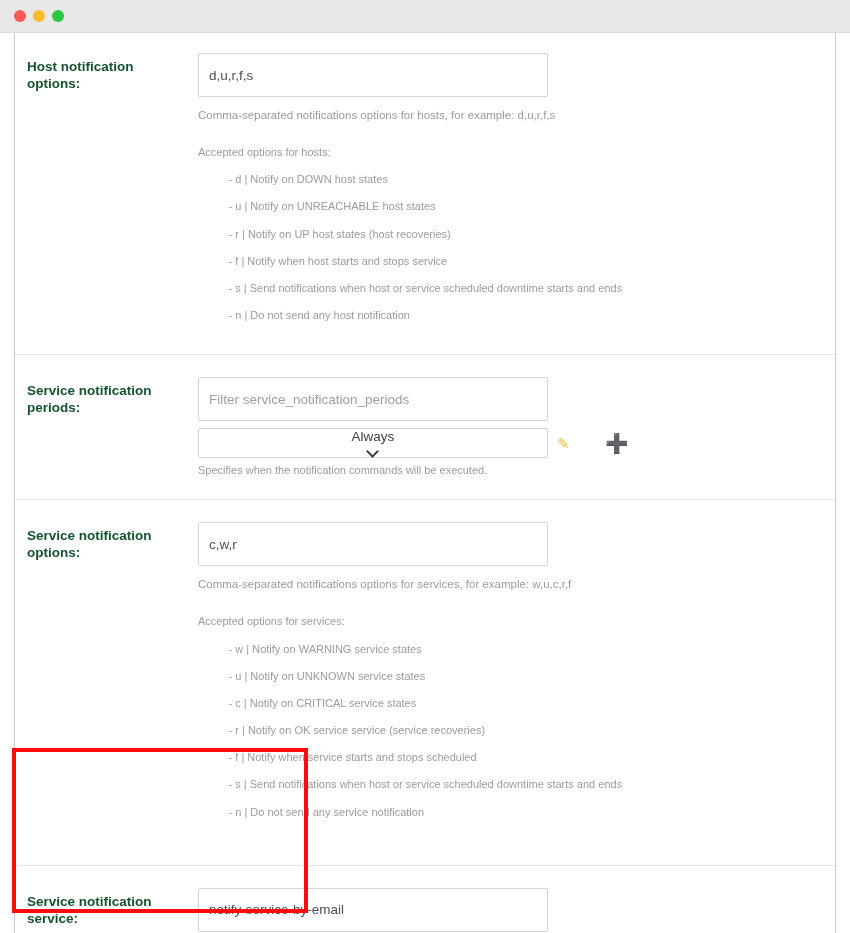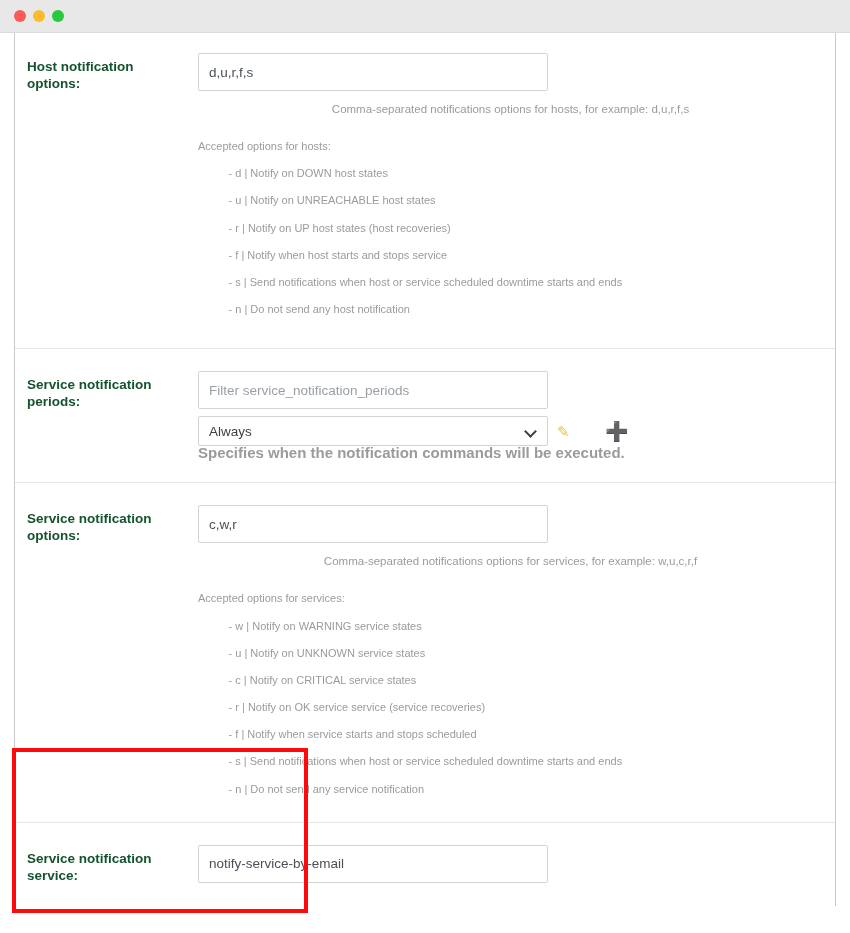--- a/index.html
+++ b/index.html
@@ -85,52 +85,51 @@
 
   .row-field {
     flex: 1 1 auto;
     box-sizing: border-box;
     padding-right: 12px;
   }
 
   .text-input {
     display: block;
     width: 350px;
-    height: 38px;
+    height: 44px;
     box-sizing: border-box;
     border: 1px solid #d3d3d3;
     border-radius: 2px;
     padding: 0 10px;
     font-family: "Liberation Sans", sans-serif;
     font-size: 13.5px;
     color: #4a5058;
     background: #ffffff;
     outline: none;
   }
   .text-input::placeholder { color: #9aa0a6; }
 
   .help-text {
     font-size: 11.5px;
     color: #9b9b9b;
     line-height: 14px;
     margin-top: 11px;
-    text-align: center;
   }
   .help-small {
     font-size: 11px;
     color: #9b9b9b;
     line-height: 13.6px;
     margin-top: 24px;
     white-space: pre;
   }
   .help-inline {
-    font-size: 15px;
+    font-size: 11px;
     color: #9b9b9b;
     line-height: 14px;
-    font-weight: bold;
+    margin-top: 5px;
   }
 
   
   .select-line {
     display: flex;
     align-items: center;
     margin-top: 7px;
   }
   .styled-select {
     width: 350px;
@@ -141,20 +140,21 @@
     padding: 0 10px;
     background: #ffffff;
     font-family: "Liberation Sans", sans-serif;
     font-size: 13.5px;
     color: #3c4category;
     color: #3c4147;
     display: flex;
     align-items: center;
     justify-content: space-between;
     position: relative;
+    flex-direction: column;
   }
   .chev {
     width: 11px; height: 11px;
     position: relative;
   }
   .chev::before {
     content: "";
     position: absolute;
     left: 0; top: 1px;
     width: 7px; height: 7px;
@@ -184,21 +184,21 @@
     width: 296px;
     height: 165px;
     border: 4px solid #fa0c0c;
     box-sizing: border-box;
     pointer-events: none;
     z-index: 60;
   }
 
   .row-pad-lg { padding-top: 20px; padding-bottom: 18px; }
   .row-pad-md { padding-top: 22px; padding-bottom: 22px; }
-  .row-pad-sm { padding-top: 22px; padding-bottom: 12px; }
+  .row-pad-sm { padding-top: 22px; padding-bottom: 32px; }
   .label-offset { padding-top: 5px; }
 </style>
 </head>
 <body>
 
 <div id="browser-chrome">
   <div id="traffic-lights">
     <div class="tl-dot tl-red"></div>
     <div class="tl-dot tl-yellow"></div>
     <div class="tl-dot tl-green"></div>

